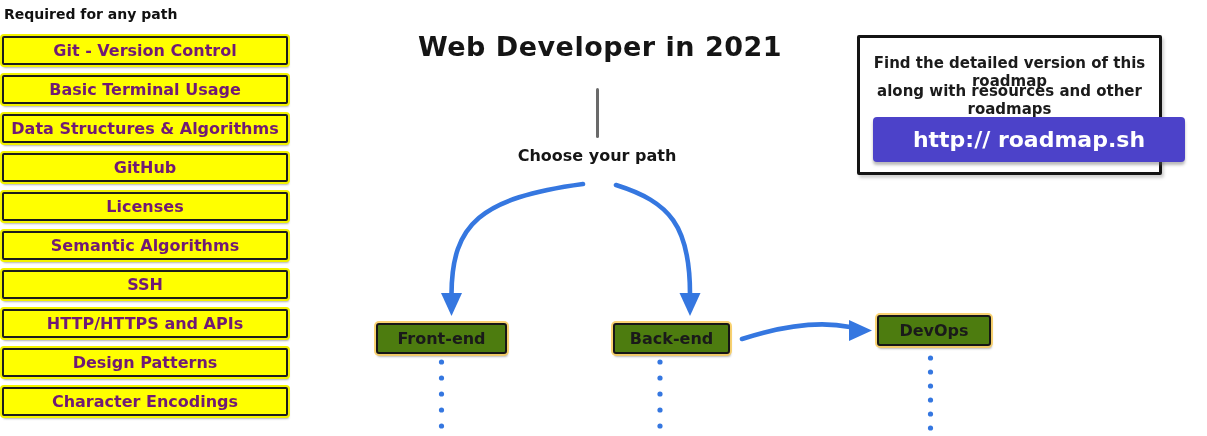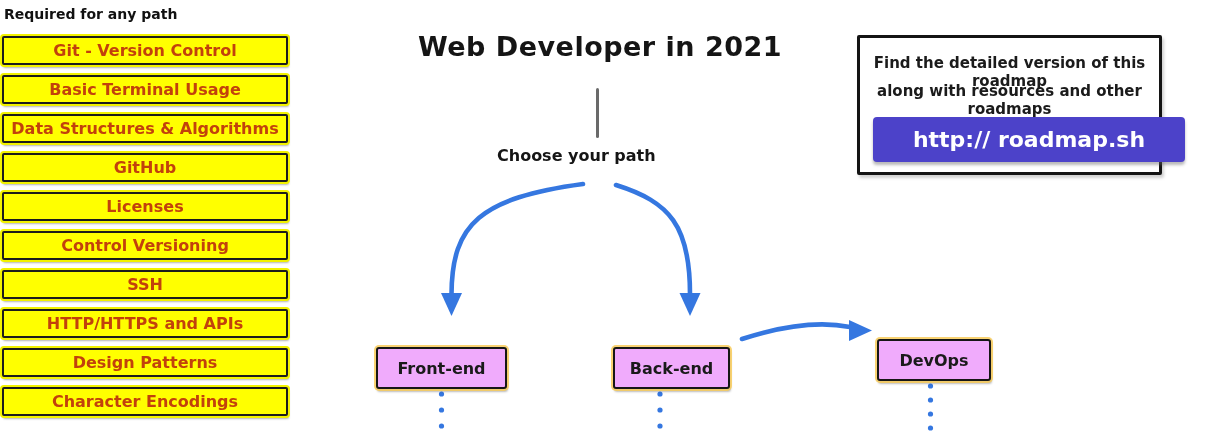--- a/index.html
+++ b/index.html
@@ -18,46 +18,45 @@
     padding-left:2px;height:32px;line-height:20px;
   }
   .req-item{
     box-sizing:border-box;
     height:29px;margin-bottom:10px;
     background:#ffff00;
     border:2px solid #1c1c1c;
     border-radius:2px;
     box-shadow:0 0 0 2px #f2f200, 1px 3px 2px rgba(90,90,90,.45);
     display:flex;align-items:center;justify-content:center;
-    font-size:16px;font-weight:bold;color:#c2410c;
+    font-size:16px;font-weight:bold;color:#701a75;
     cursor:pointer;
   }
   
   #page-title{
     position:absolute;left:380px;top:31px;width:440px;
     text-align:center;font-size:27px;font-weight:bold;color:#151515;
     letter-spacing:.5px;
   }
   #title-connector{
     position:absolute;left:596px;top:88px;width:3px;height:50px;
     background:#6a6a6a;border-radius:2px;
   }
   #choose-path-label{
     position:absolute;left:497px;top:146px;width:200px;
-    font-size:16px;font-weight:bold;color:#151515;
+    text-align:center;font-size:16px;font-weight:bold;color:#151515;
   }
   .path-node{
-    position:absolute;box-sizing:border-box;height:42px;
-    background:#f0abfc;
+    position:absolute;box-sizing:border-box;height:31px;
+    background:#4d7c0f;
     border:2px solid #161616;border-radius:3px;
     box-shadow:0 0 0 2px rgba(248,203,90,.85), 1px 3px 2px rgba(90,90,90,.4);
     display:flex;align-items:center;justify-content:center;
     font-size:16px;font-weight:bold;color:#1a1a1a;
     cursor:pointer;
-    margin-top:24px;
   }
   #node-frontend{left:376px;top:323px;width:131px;}
   #node-backend{left:613px;top:323px;width:117px;text-align:center;}
   #node-devops{left:877px;top:315px;width:114px;}
   #arrows-svg{position:absolute;left:0;top:0;pointer-events:none;}
   
   #info-box{
     position:absolute;left:857px;top:35px;width:305px;height:140px;
     box-sizing:border-box;background:#ffffff;
     border:3px solid #141414;border-radius:2px;
@@ -84,21 +83,21 @@
 
 <div id="canvas">
 
   <div id="required-panel">
     <div class="req-heading">Required for any path</div>
     <div class="req-item">Git - Version Control</div>
     <div class="req-item">Basic Terminal Usage</div>
     <div class="req-item">Data Structures &amp; Algorithms</div>
     <div class="req-item">GitHub</div>
     <div class="req-item">Licenses</div>
-    <div class="req-item">Control Versioning</div>
+    <div class="req-item">Semantic Algorithms</div>
     <div class="req-item">SSH</div>
     <div class="req-item">HTTP/HTTPS and APIs</div>
     <div class="req-item">Design Patterns</div>
     <div class="req-item">Character Encodings</div>
   </div>
 
   <div id="page-title">Web Developer in 2021</div>
   <div id="title-connector"></div>
   <div id="choose-path-label">Choose your path</div>
 

